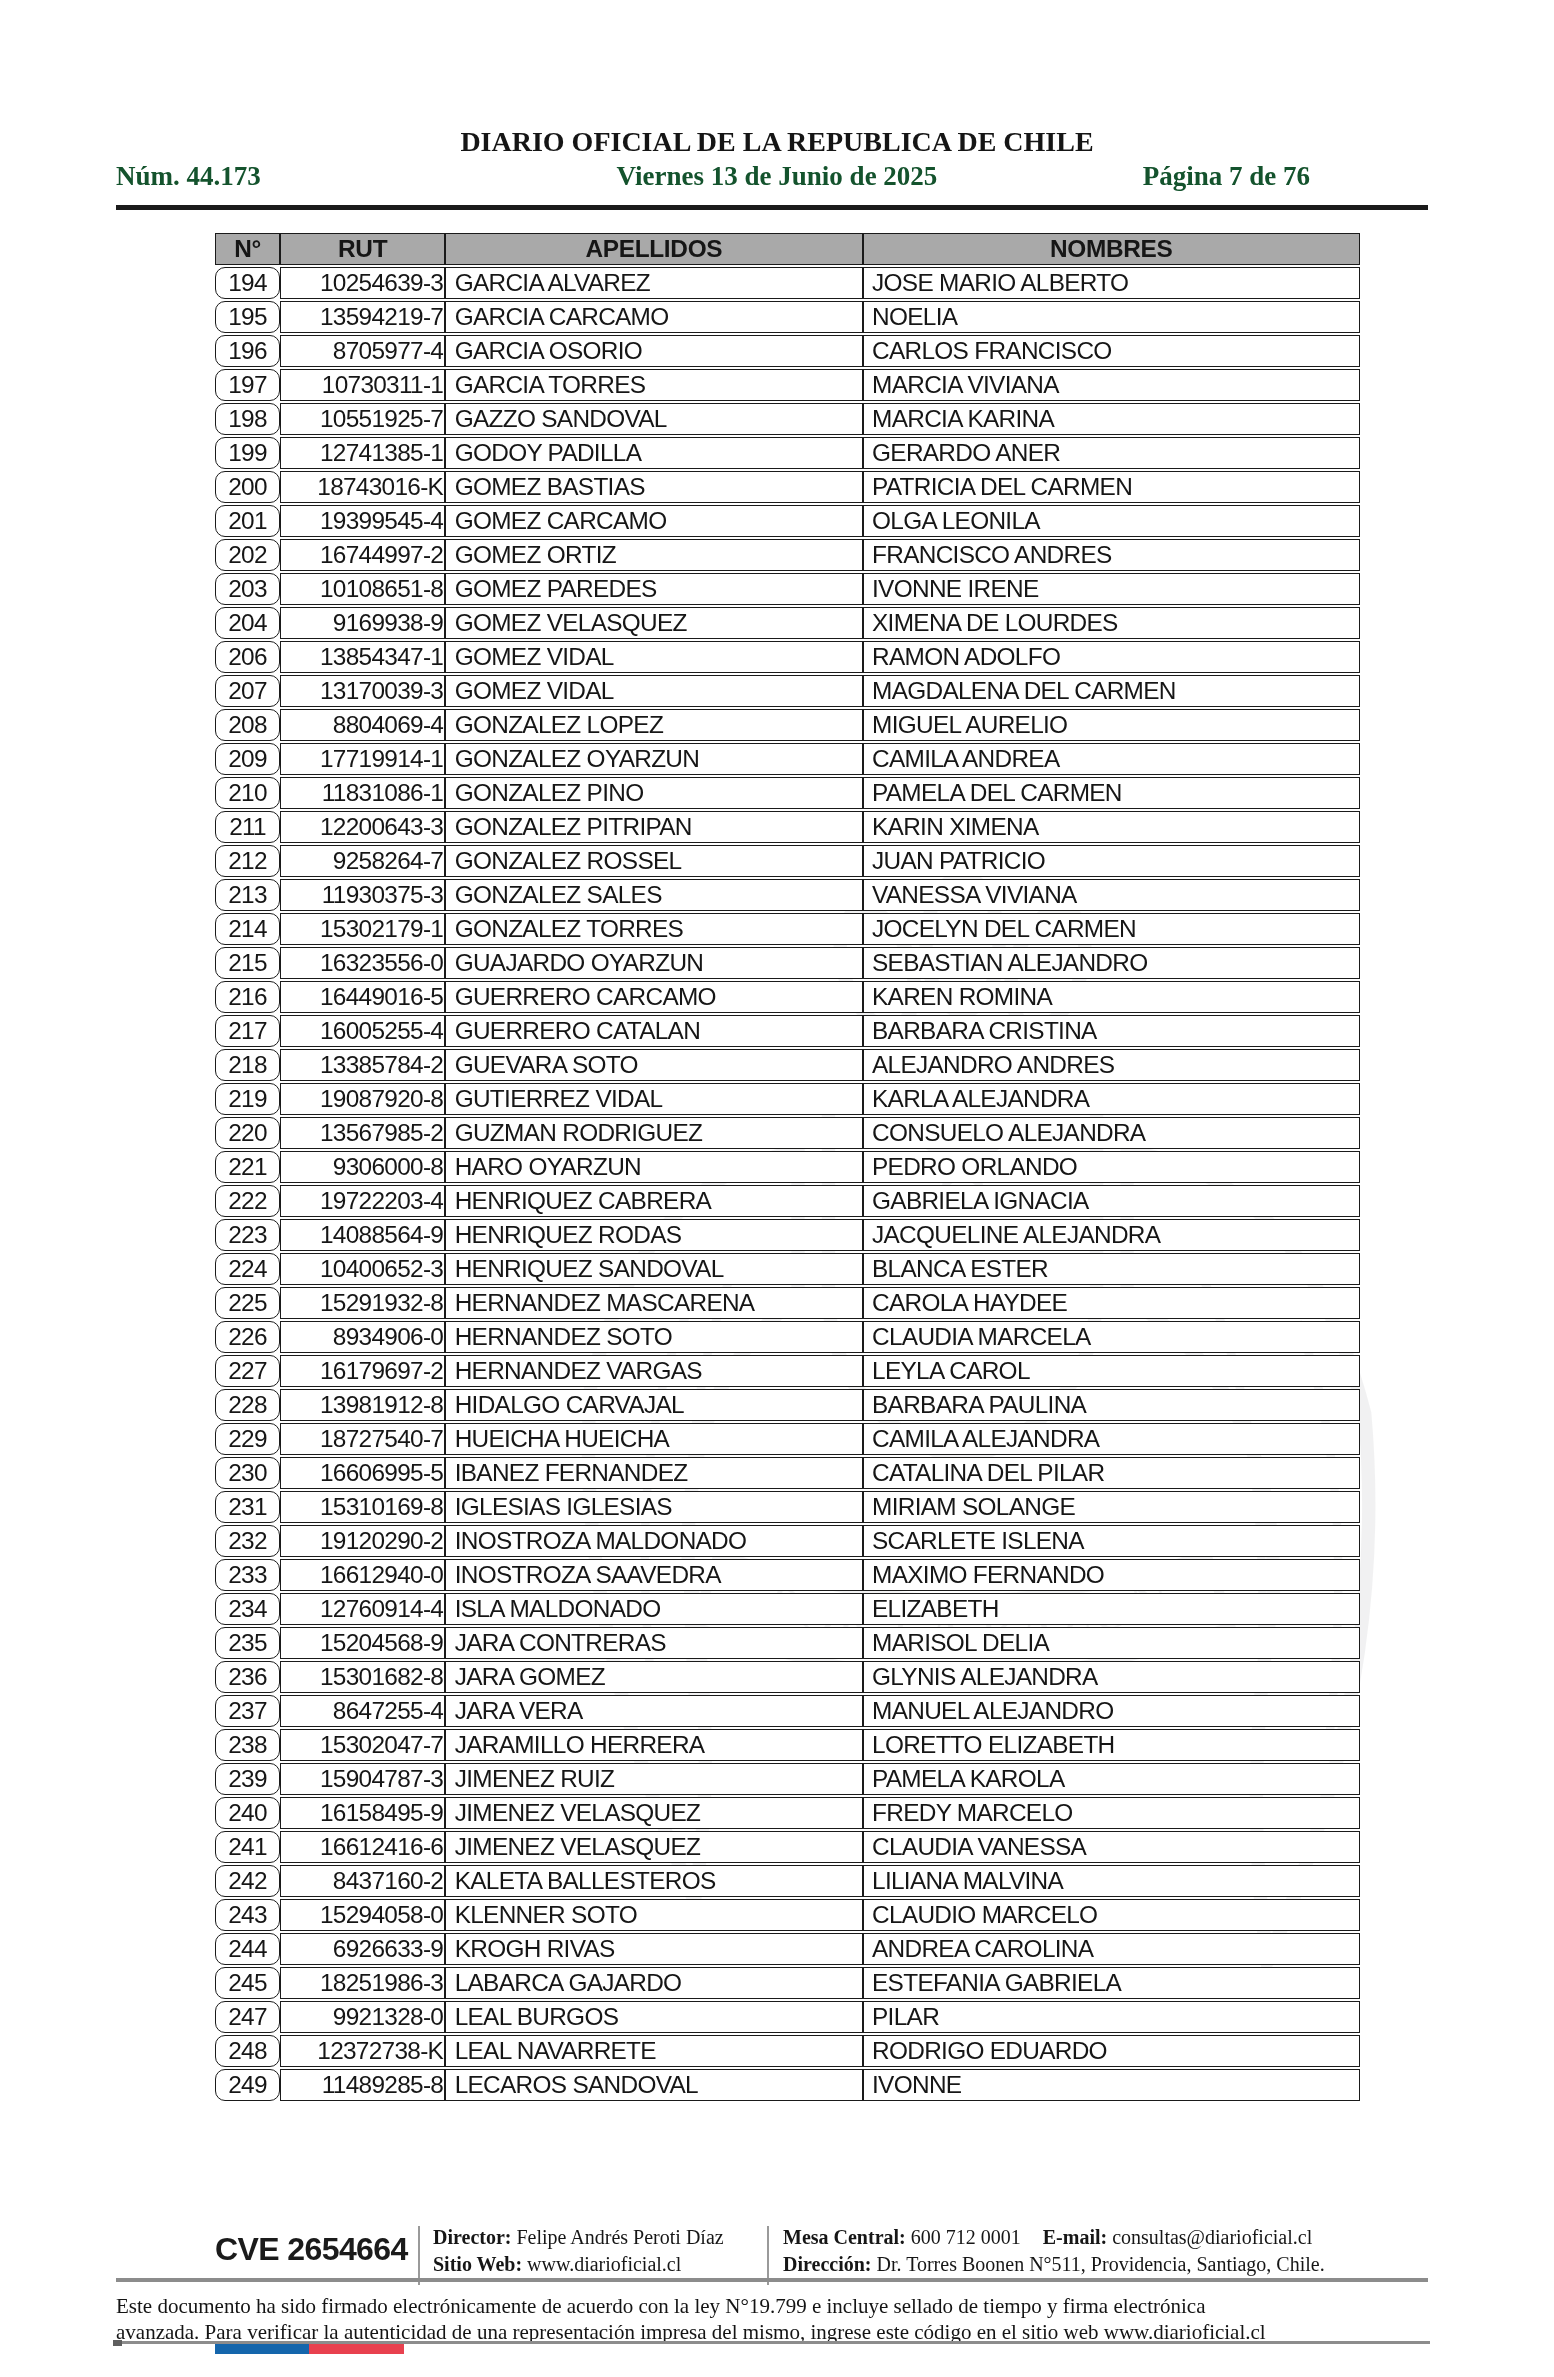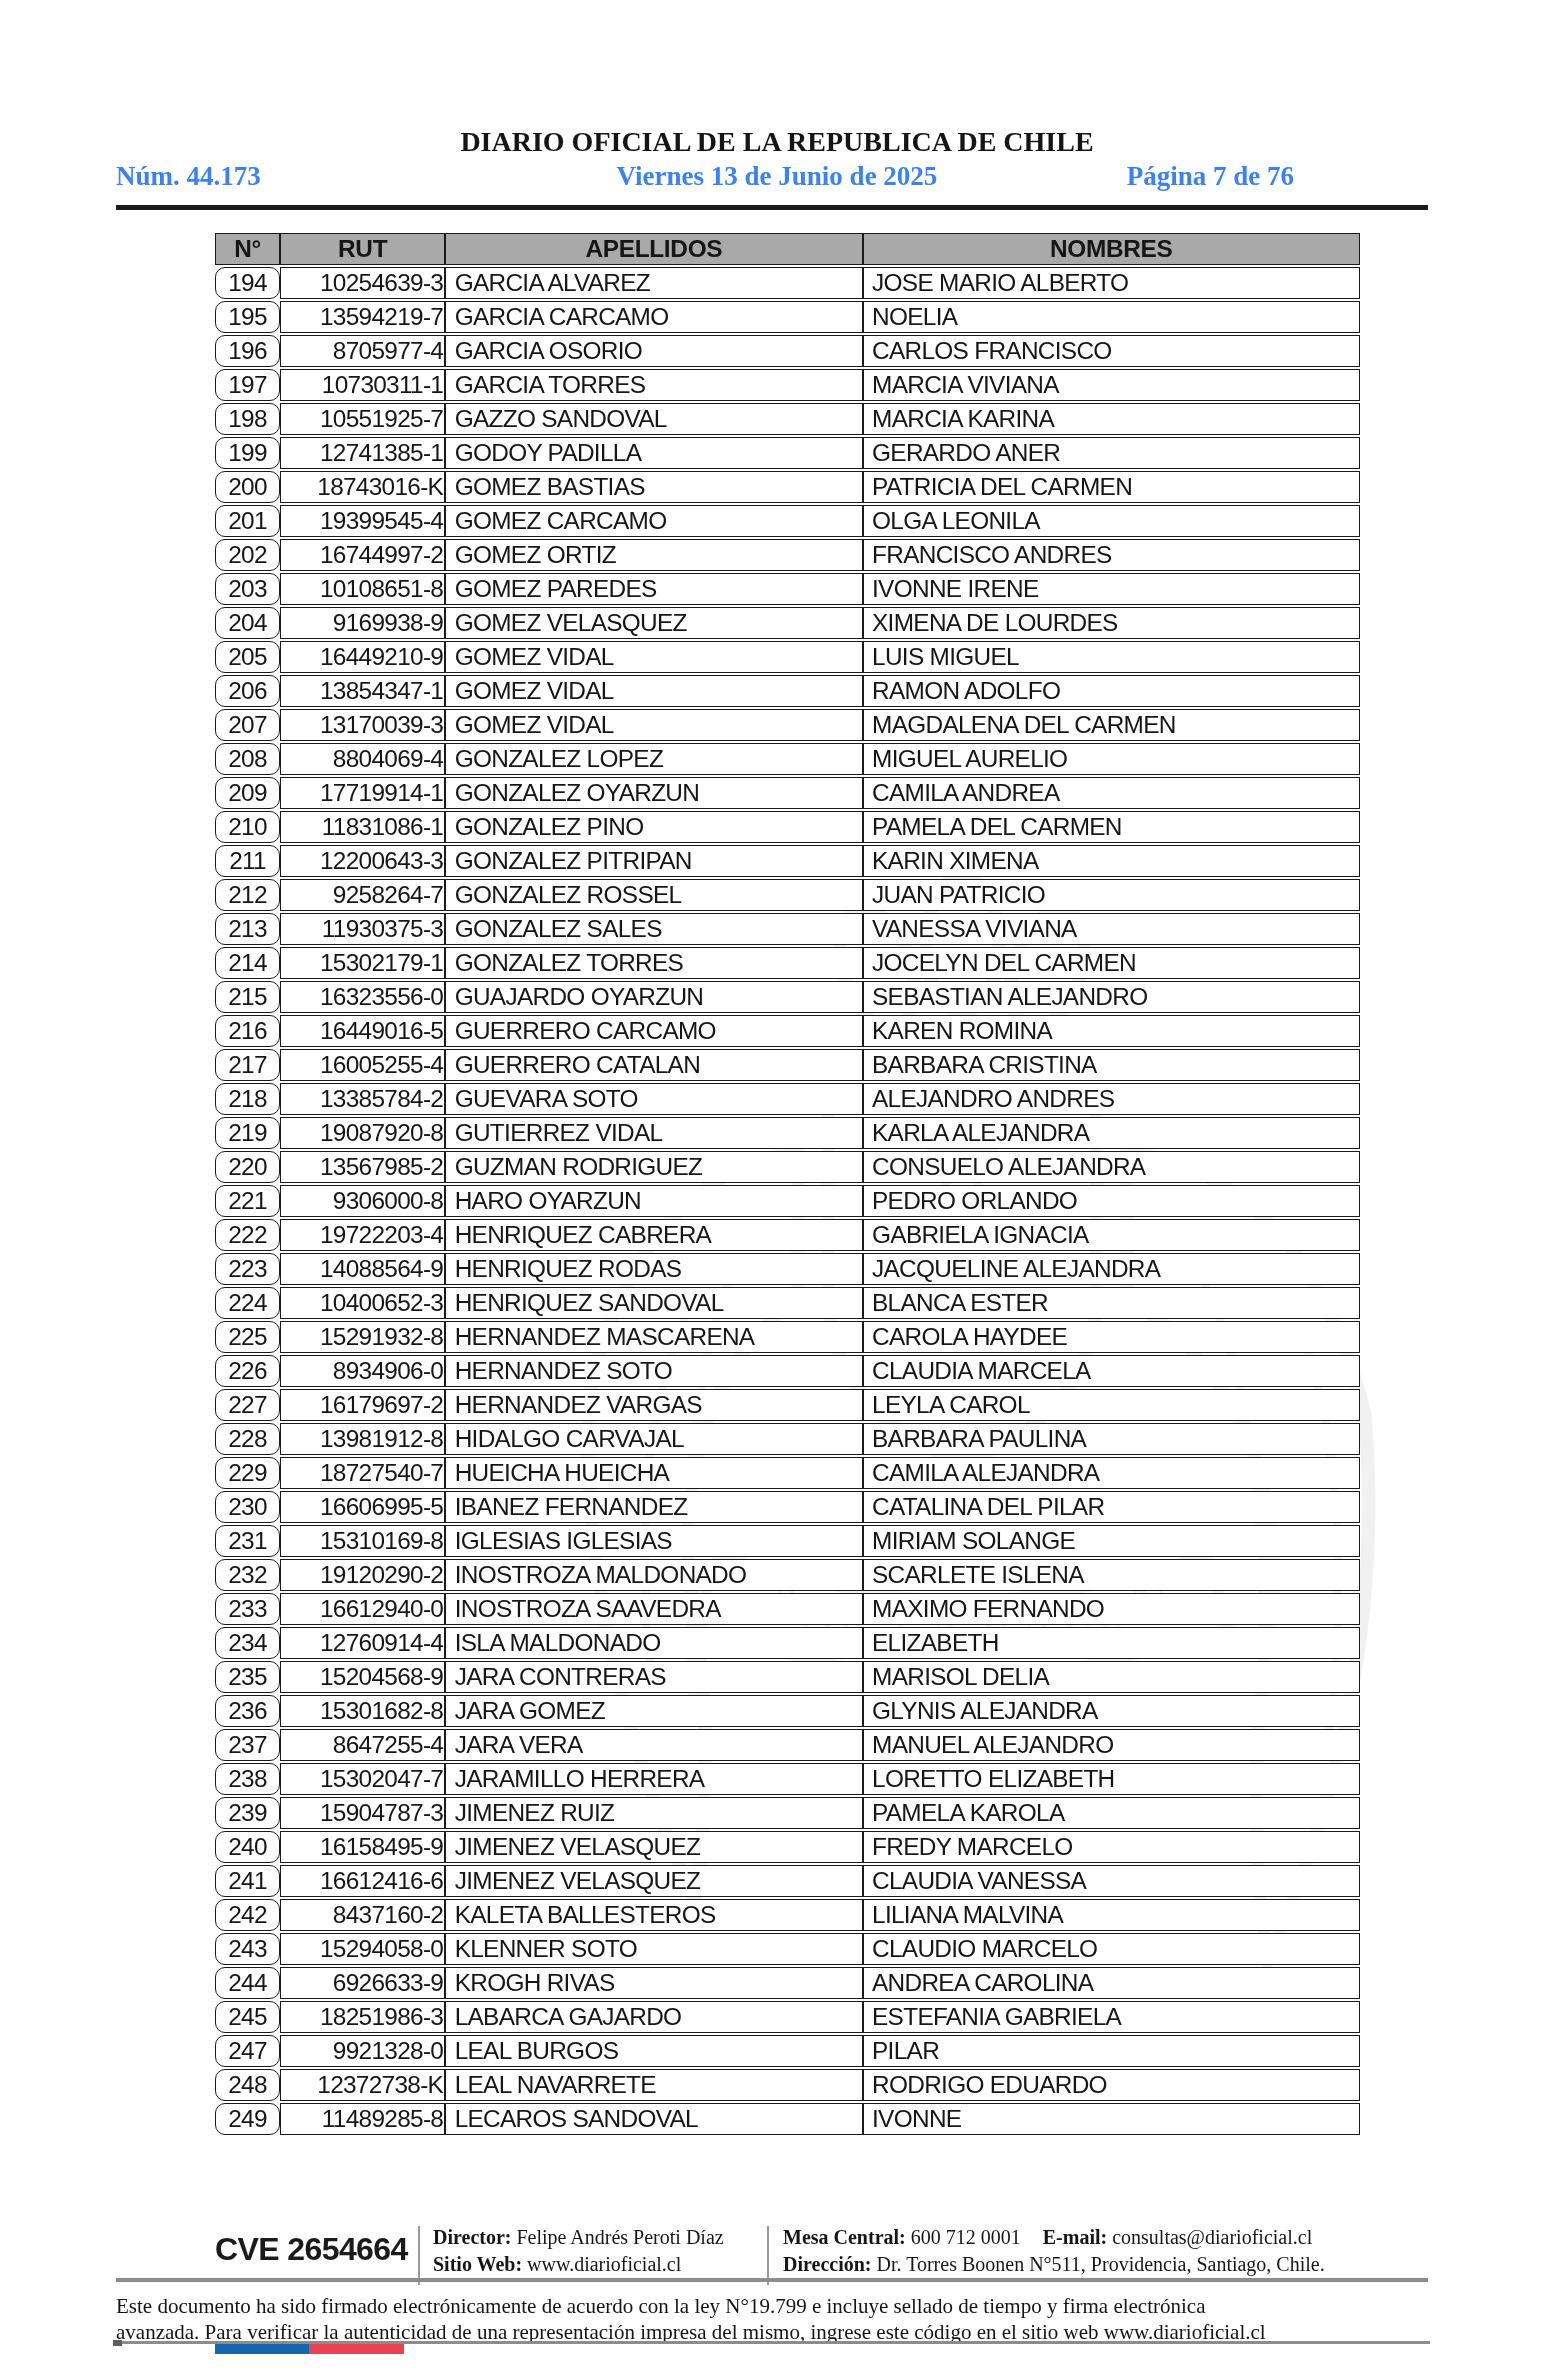--- a/index.html
+++ b/index.html
@@ -2,21 +2,21 @@
 <html style="font-size:9.8px"><head>
 <meta charset="utf-8">
 <style>
   html,body{margin:0;padding:0;background:#ffffff;}
   #page{position:relative;width:1554px;height:2377px;background:#ffffff;overflow:hidden;
         font-family:"Liberation Serif", serif;color:#111;margin-top:48px;}
 
   
   .doc-title{position:absolute;top:78px;left:0;width:1554px;text-align:center;
              font-weight:bold;font-size:28px;letter-spacing:0px;color:#151515;}
-  .info-line{position:absolute;top:113px;left:0;width:1420px;height:30.5px;font-weight:bold;font-size:27px;color:#3b82f6;}
+  .info-line{position:absolute;top:113px;left:0;width:1420px;height:30.5px;font-weight:bold;font-size:27px;color:#14532d;padding-left:16px;}
   .info-num{position:absolute;left:116px;top:0;}
   .info-date{position:absolute;left:0;width:1554px;text-align:center;top:0;}
   .info-page{position:absolute;right:126px;top:0;}
   .black-rule{position:absolute;top:157px;left:116px;width:1312px;height:4.9px;background:#1b1b1b;}
 
   
   .watermark{position:absolute;left:536px;top:786px;width:914px;height:1244px;opacity:0.07;pointer-events:none;}
 
   
   .table-wrap{position:absolute;left:215px;top:183px;width:1145px;}
@@ -178,26 +178,20 @@
             <td class="c-nom">IVONNE IRENE</td>
           </tr>
 
           <tr>
             <td class="c-num">204</td>
             <td class="c-rut">9169938-9</td>
             <td class="c-ape">GOMEZ VELASQUEZ</td>
             <td class="c-nom">XIMENA DE LOURDES</td>
           </tr>
 
-          <tr>
-            <td class="c-num">205</td>
-            <td class="c-rut">16449210-9</td>
-            <td class="c-ape">GOMEZ VIDAL</td>
-            <td class="c-nom">LUIS MIGUEL</td>
-          </tr>
 
           <tr>
             <td class="c-num">206</td>
             <td class="c-rut">13854347-1</td>
             <td class="c-ape">GOMEZ VIDAL</td>
             <td class="c-nom">RAMON ADOLFO</td>
           </tr>
 
           <tr>
             <td class="c-num">207</td>

